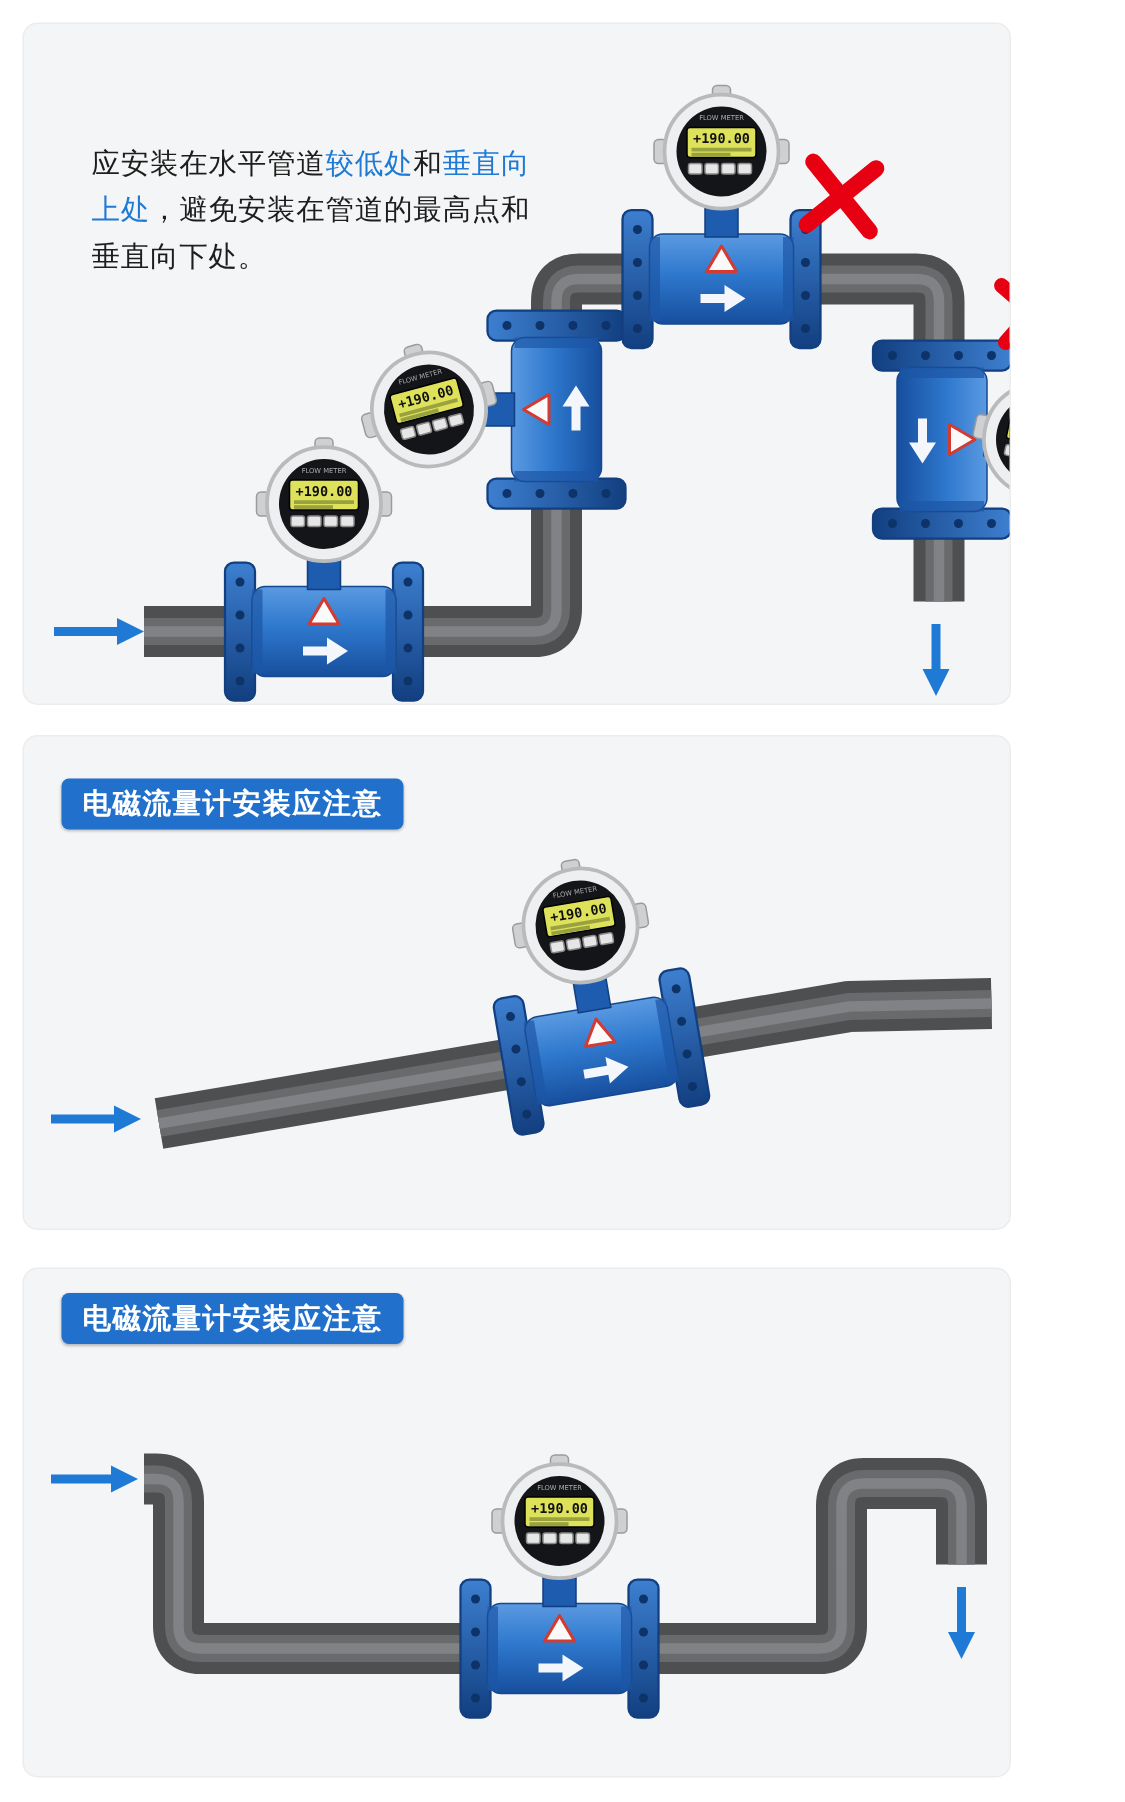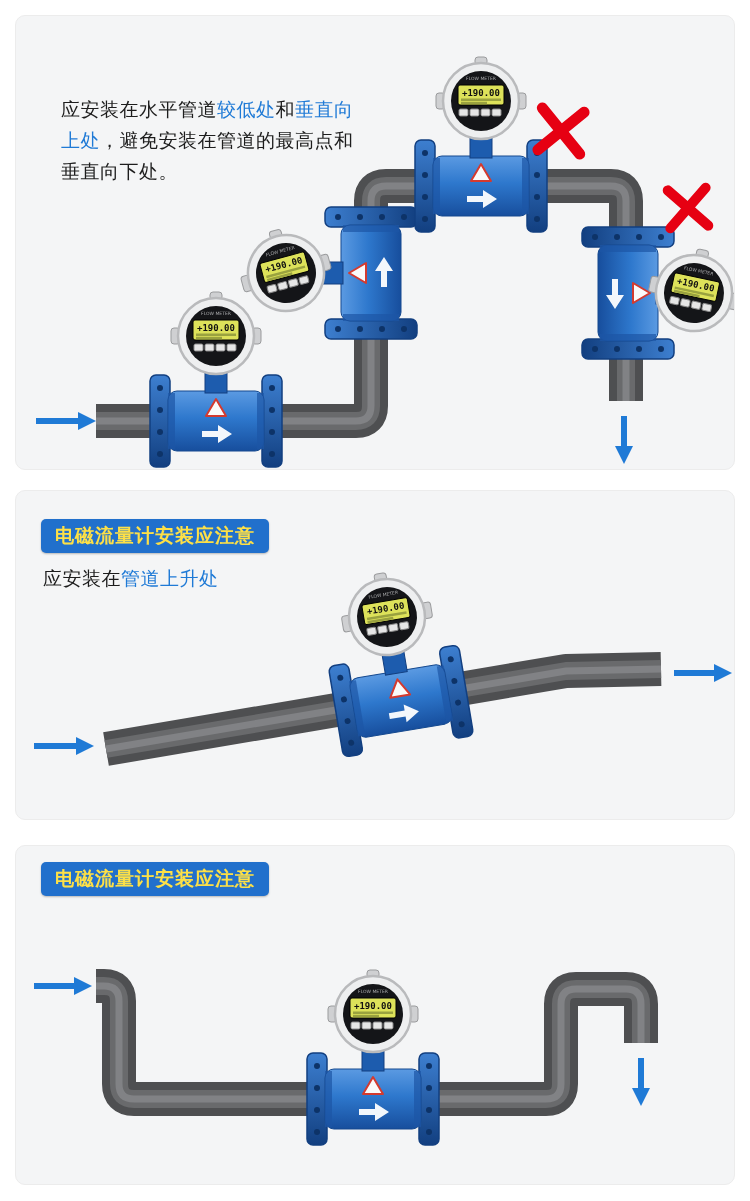--- a/index.html
+++ b/index.html
@@ -2,40 +2,40 @@
 <html lang="zh" style="--accent-blue: #1f7ad6; --badge-blue: #2170cc; --panel-bg: #f4f5f6; --pipe-gray: #4e4f51; --error-red: #e60012; --meter-blue: #2e78cd;"><head>
 <meta charset="utf-8">
 <style>
   html,body{margin:0;padding:0;}
   body{
     width:750px;height:1201px;position:relative;background:#ffffff;
     font-family:"Liberation Sans","DejaVu Sans",sans-serif;
     overflow:hidden;
   }
   .panel{
-    position:absolute;left:15px;width:720px;
+    position:absolute;left:15px;width:659px;
     background:var(--panel-bg,#f4f5f6);
     border:1px solid #ececec;border-radius:10px;
     box-sizing:border-box;overflow:hidden;
   }
   #panel1{top:15px;height:455px;}
   #panel2{top:490px;height:330px;}
   #panel3{top:845px;height:340px;}
   .panel svg.scene{position:absolute;left:0;top:0;z-index:0;}
   .desc{
     position:absolute;z-index:2;margin:0;
     font-size:19px;line-height:31px;color:#1d1d1d;letter-spacing:0.5px;
   }
   #panel1 .desc{left:45px;top:78px;width:302px;}
   #panel2 .desc{left:27px;top:72px;}
   #panel3 .desc{left:27px;top:60px;}
   .blue{color:var(--accent-blue,#1f7ad6);}
   .badge{
     position:absolute;z-index:2;left:25px;
-    background:var(--badge-blue,#2170cc);color:#fde047;
+    background:var(--badge-blue,#2170cc);color:#ffffff;
     font-size:19px;font-weight:bold;letter-spacing:1px;
     padding:4px 14px;border-radius:5px;
     box-shadow:0 1px 2px rgba(0,0,0,0.25);
   }
   #panel2 .badge{top:28px;}
   #panel3 .badge{top:16px;}
 </style>
 </head>
 <body>
 
@@ -154,21 +154,20 @@
       <line x1="18" y1="255" x2="60" y2="255" stroke="#1f7ad6" stroke-width="6"></line>
       <polygon points="60,246 78,255 60,264" fill="#1f7ad6"></polygon>
     </g>
     <g>
       <line x1="658" y1="182" x2="698" y2="182" stroke="#1f7ad6" stroke-width="6"></line>
       <polygon points="698,173 716,182 698,191" fill="#1f7ad6"></polygon>
     </g>
   </svg>
 
   <div class="badge">电磁流量计安装应注意</div>
-  <p class="desc"><span>应安装在</span><span class="blue">管道上升处</span></p>
 </div>
 
 <div class="panel" id="panel3">
   <svg class="scene" width="720" height="340" viewBox="0 0 720 340">
     <g>
       <path d="M 80 140 L 88 140 Q 103 140 103 155 L 103 238 Q 103 253 118 253 L 530 253 Q 545 253 545 238 L 545 158 Q 545 143 560 143 L 610 143 Q 625 143 625 158 L 625 197" fill="none" stroke="#4e4f51" stroke-width="34" stroke-linejoin="round"></path>
       <path d="M 80 140 L 88 140 Q 103 140 103 155 L 103 238 Q 103 253 118 253 L 530 253 Q 545 253 545 238 L 545 158 Q 545 143 560 143 L 610 143 Q 625 143 625 158 L 625 197" fill="none" stroke="#696a6c" stroke-width="18" stroke-linejoin="round"></path>
       <path d="M 80 140 L 88 140 Q 103 140 103 155 L 103 238 Q 103 253 118 253 L 530 253 Q 545 253 545 238 L 545 158 Q 545 143 560 143 L 610 143 Q 625 143 625 158 L 625 197" fill="none" stroke="#818285" stroke-width="7" stroke-linejoin="round"></path>
     </g>
 

